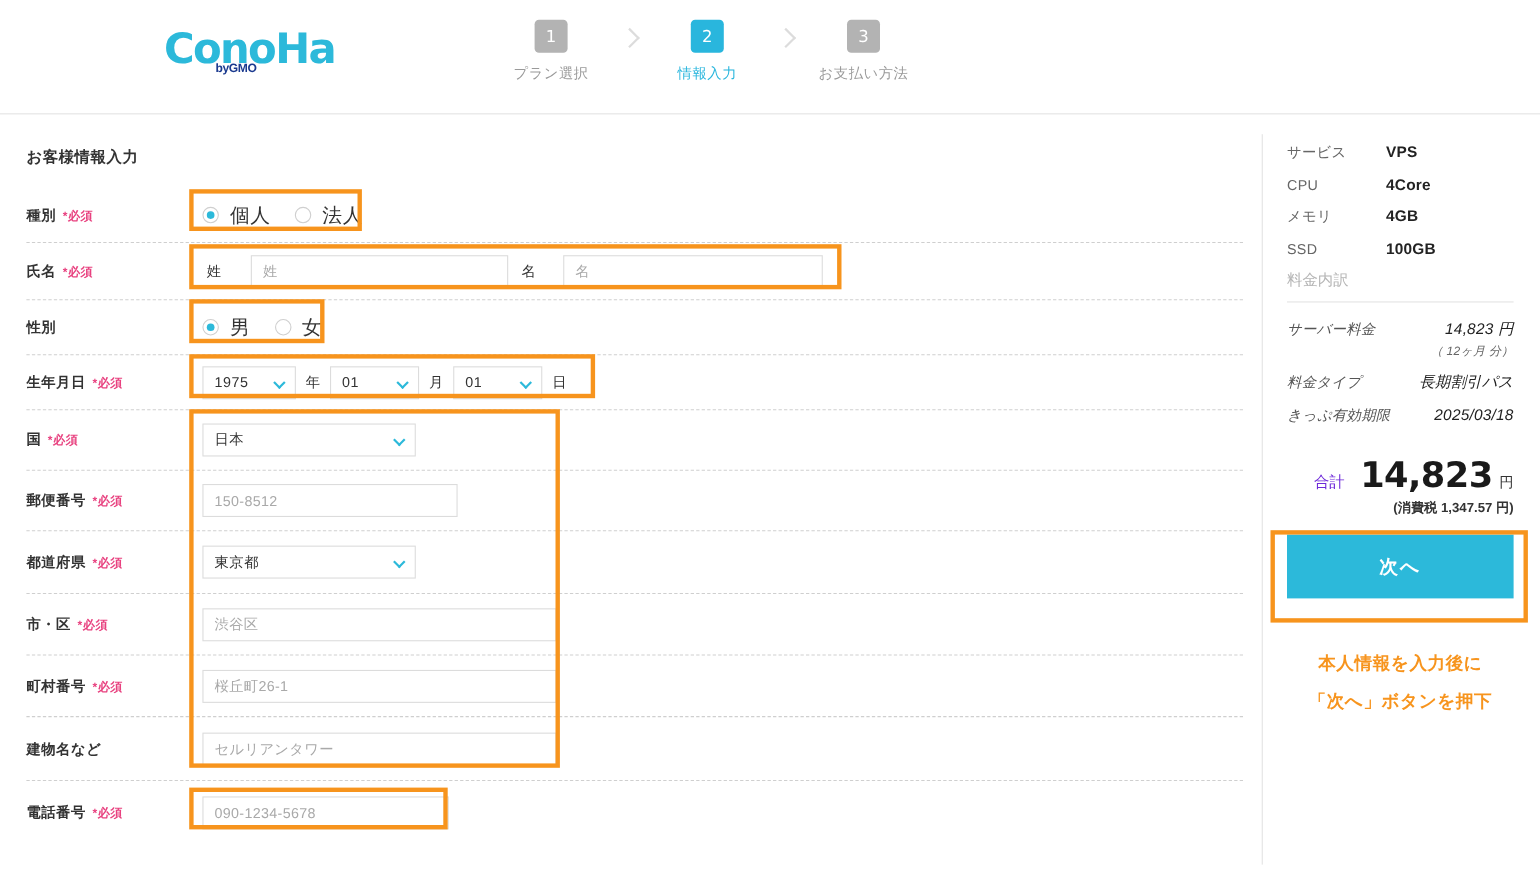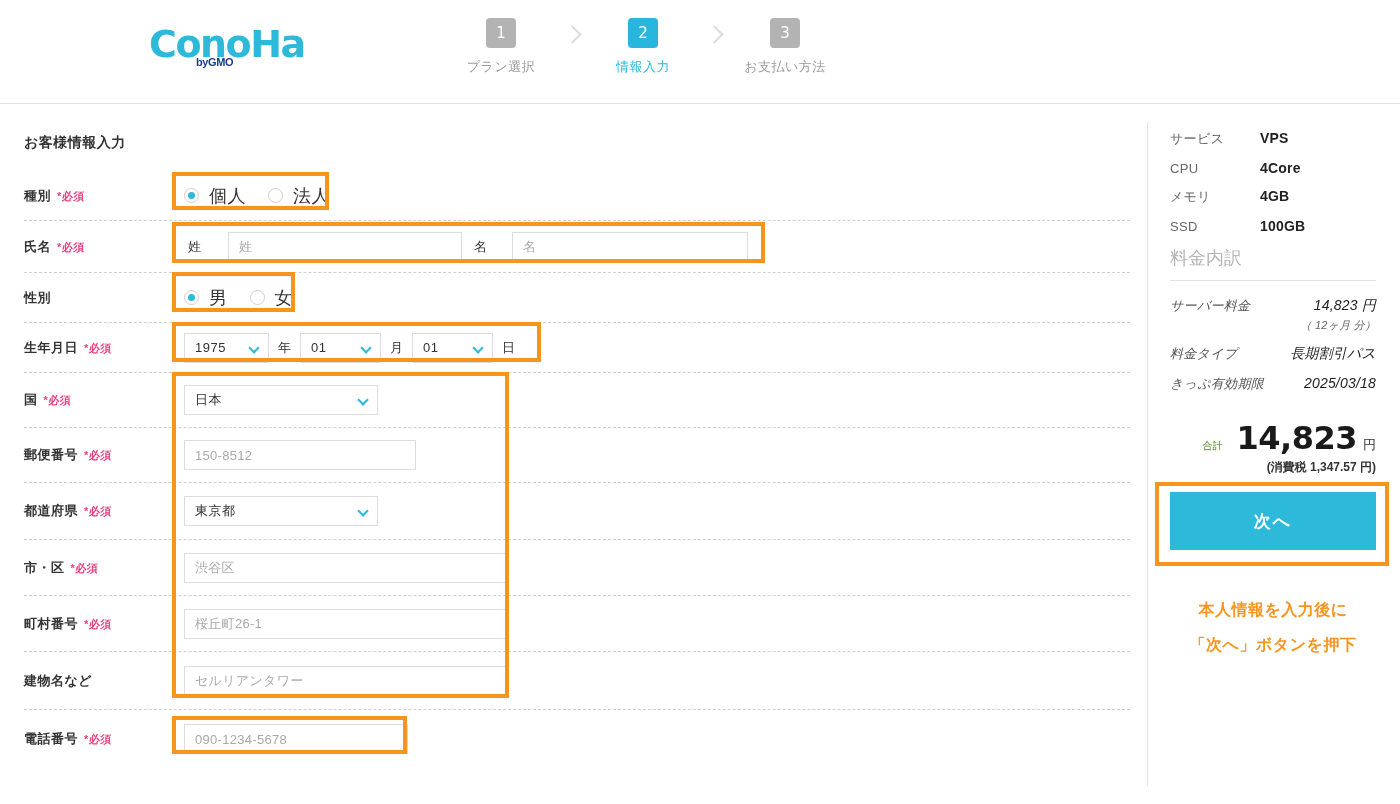--- a/index.html
+++ b/index.html
@@ -240,21 +240,21 @@
     color: #666;
     letter-spacing: 0.3px;
   }
   .spec-val {
     font-size: 14px;
     font-weight: 700;
     color: #222;
     letter-spacing: 0.2px;
   }
   .breakdown-head {
-    font-size: 18px;
+    font-size: 14px;
     color: #b5b5b5;
     margin: 4px 0 10px 0;
   }
   .hr { height: 1px; background: #e3e3e3; margin: 0 0 16px 0; }
   .price-row {
     display: flex;
     align-items: flex-start;
     margin-bottom: 12px;
     font-style: italic;
   }
@@ -276,22 +276,22 @@
     color: #666;
     margin-top: 3px;
   }
   .total-wrap {
     display: flex;
     align-items: baseline;
     justify-content: flex-end;
     margin-top: 26px;
   }
   .total-label {
-    font-size: 10px;
-    color: #4d7c0f;
+    font-size: 14px;
+    color: #6d28d9;
     margin-right: 14px;
   }
   .total-num {
     font-size: 32px;
     font-weight: 700;
     color: #1a1a1a;
     letter-spacing: -0.5px;
     font-family: "DejaVu Sans", sans-serif;
   }
   .total-unit {

